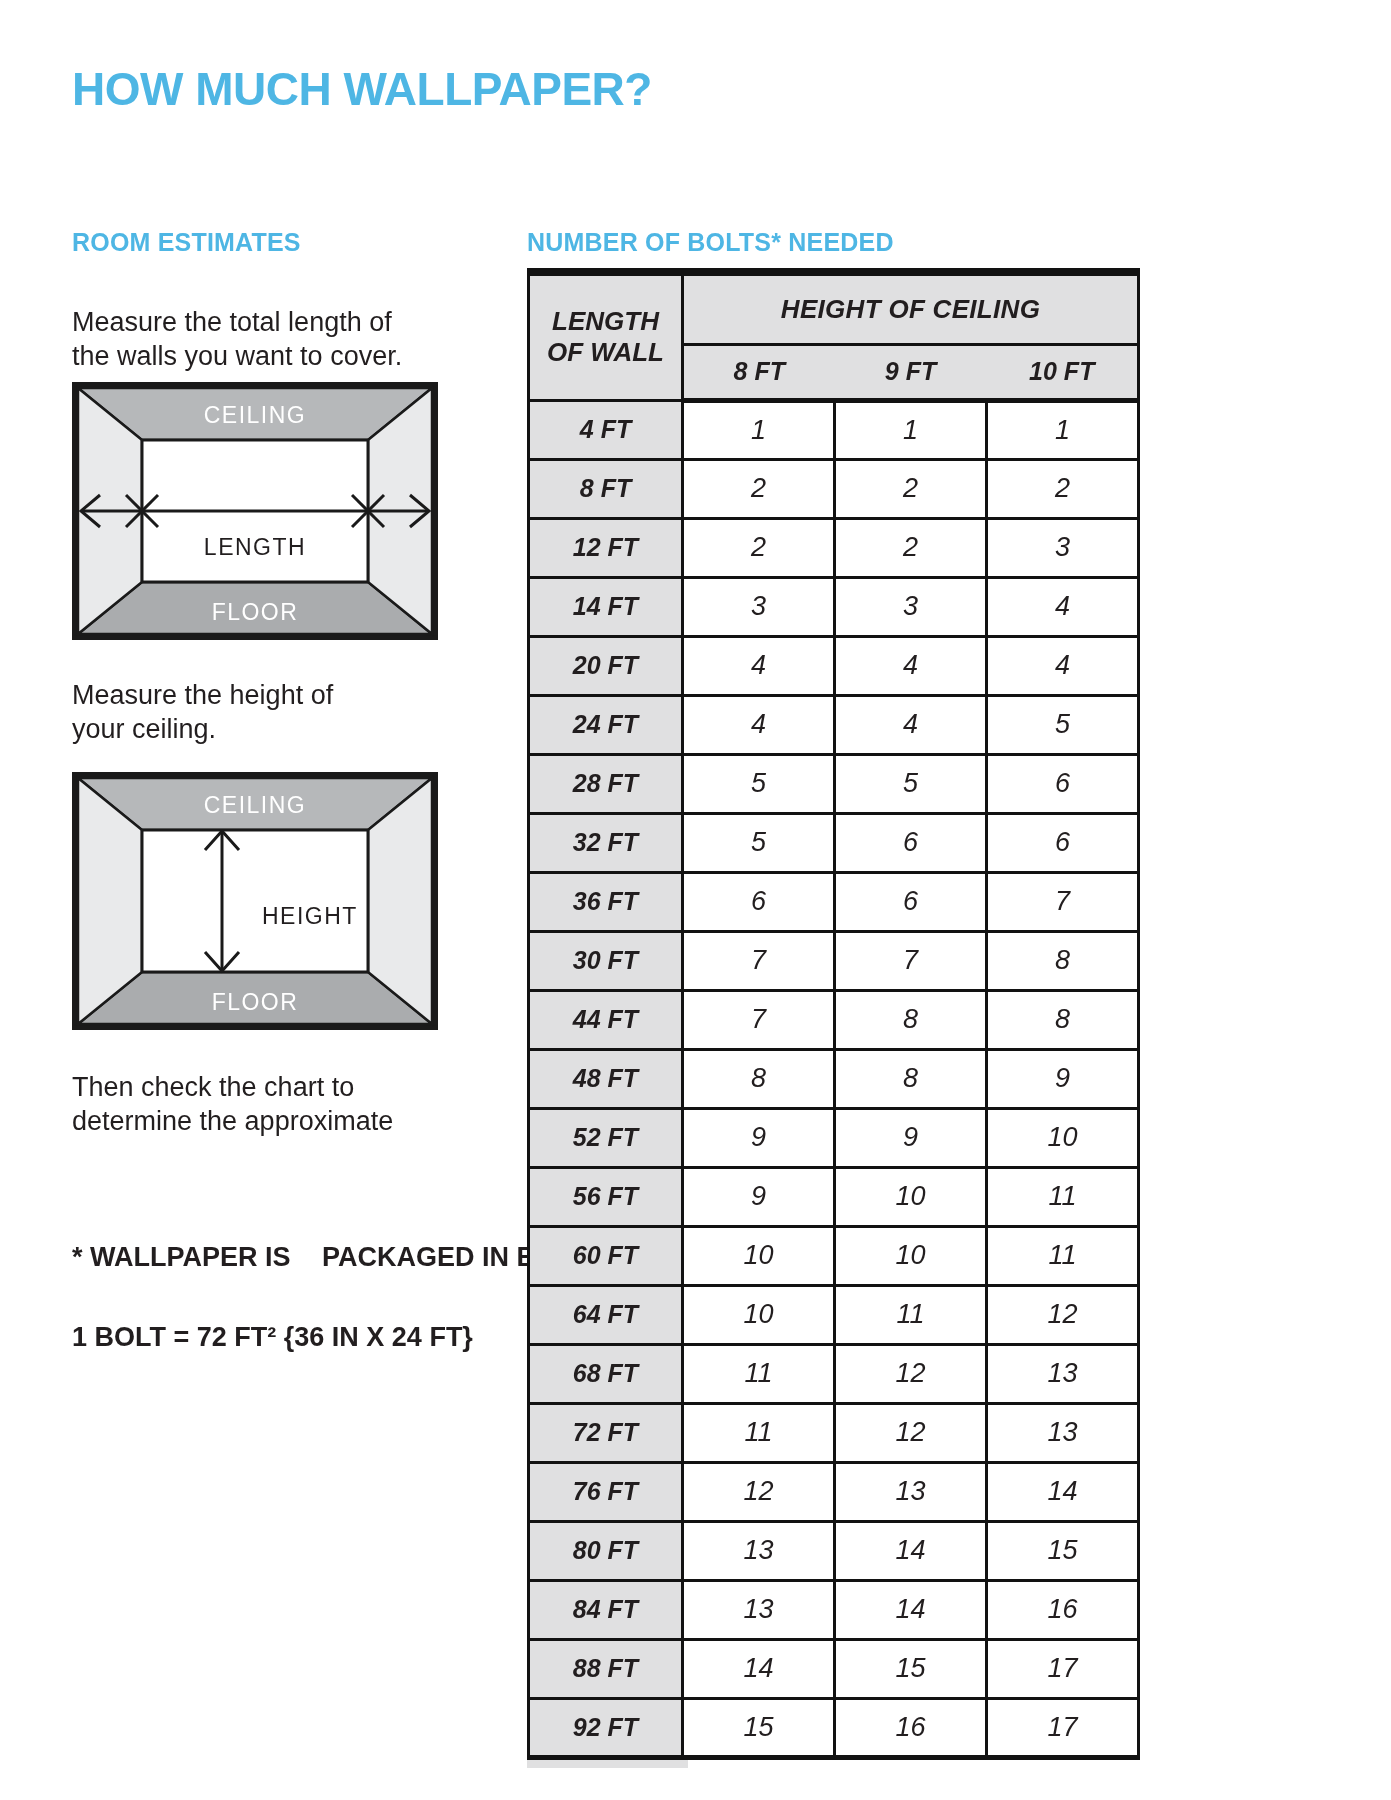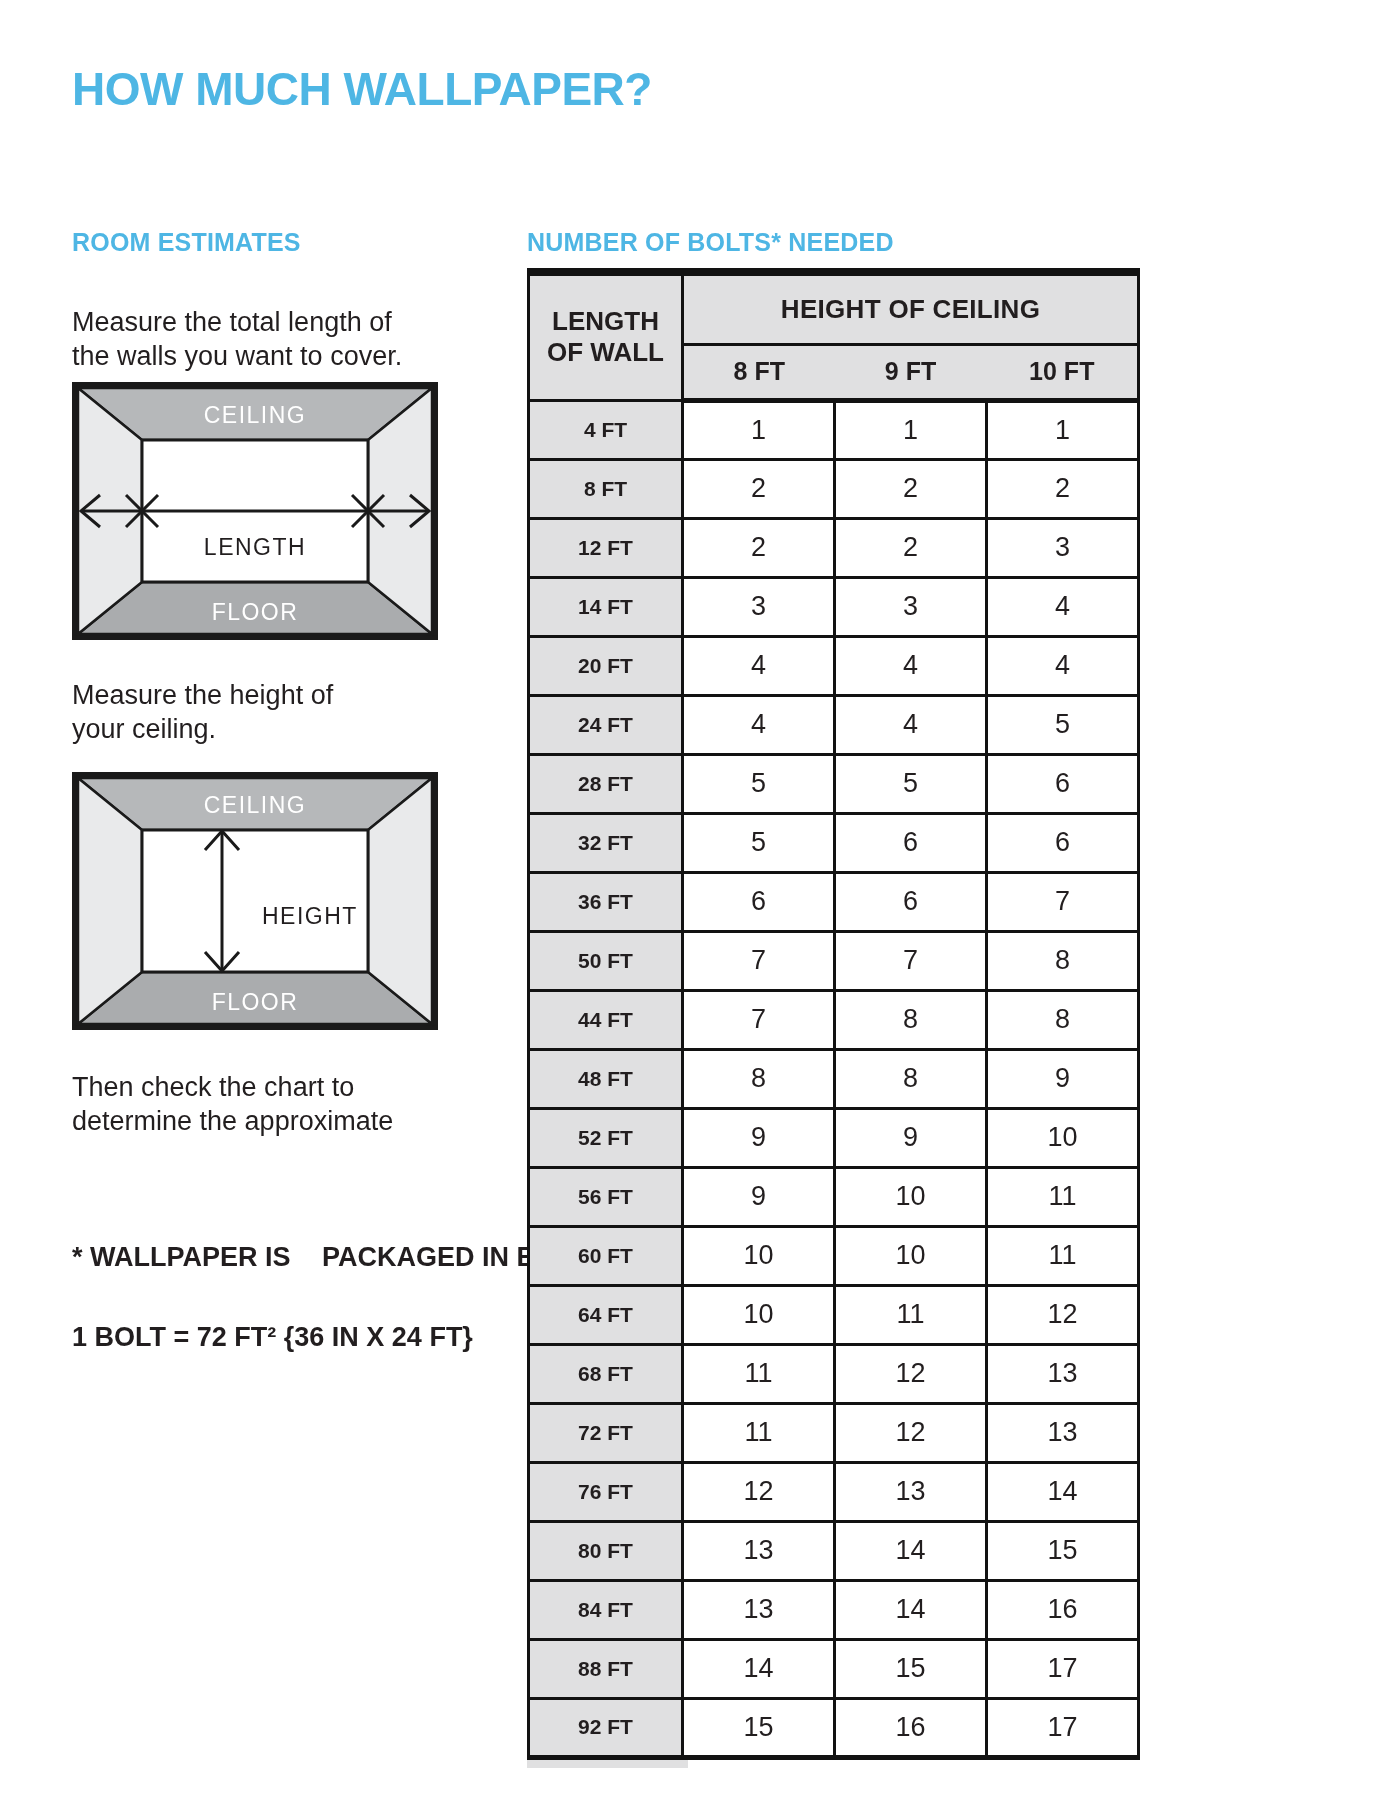--- a/index.html
+++ b/index.html
@@ -66,21 +66,21 @@
     height: 258px;
   }
   #diagram-length { top: 382px; }
   #diagram-height { top: 772px; }
   .diagram text {
     font-family: "Liberation Sans", sans-serif;
     font-size: 23px;
     letter-spacing: 1.5px;
   }
 
-  .table-wrap { position: absolute; left: 527px; top: 268px; }
+  .table-wrap { position: absolute; left: 527px; top: 268px; font-style: italic; }
   table.bolts {
     border-collapse: collapse;
     table-layout: fixed;
     width: 610px;
     background: #ffffff;
     border-left: 3px solid var(--line);
     border-right: 3px solid var(--line);
     border-top: 8px solid var(--line);
     border-bottom: 5px solid var(--line);
     color: var(--ink);
@@ -106,21 +106,21 @@
     background: var(--cell-gray);
     font-size: 25px;
     font-weight: bold;
     height: 56px;
     border-left: none;
     border-right: none;
     border-bottom: 5px solid var(--line);
   }
   tbody th {
     background: var(--cell-gray);
-    font-size: 21px;
+    font-size: 25px;
     font-weight: bold;
     border-right: 7px solid var(--line);
   }
   tbody tr { height: 59px; }
   tbody td { font-size: 27px; font-weight: normal; background: #ffffff; }
   .table-stub {
     width: 161px;
     height: 8px;
     background: var(--cell-gray);
   }
@@ -267,21 +267,21 @@
     <td>6</td>
     <td>6</td>
   </tr>
           <tr>
     <th>36 FT</th>
     <td>6</td>
     <td>6</td>
     <td>7</td>
   </tr>
           <tr>
-    <th>50 FT</th>
+    <th>30 FT</th>
     <td>7</td>
     <td>7</td>
     <td>8</td>
   </tr>
           <tr>
     <th>44 FT</th>
     <td>7</td>
     <td>8</td>
     <td>8</td>
   </tr>

